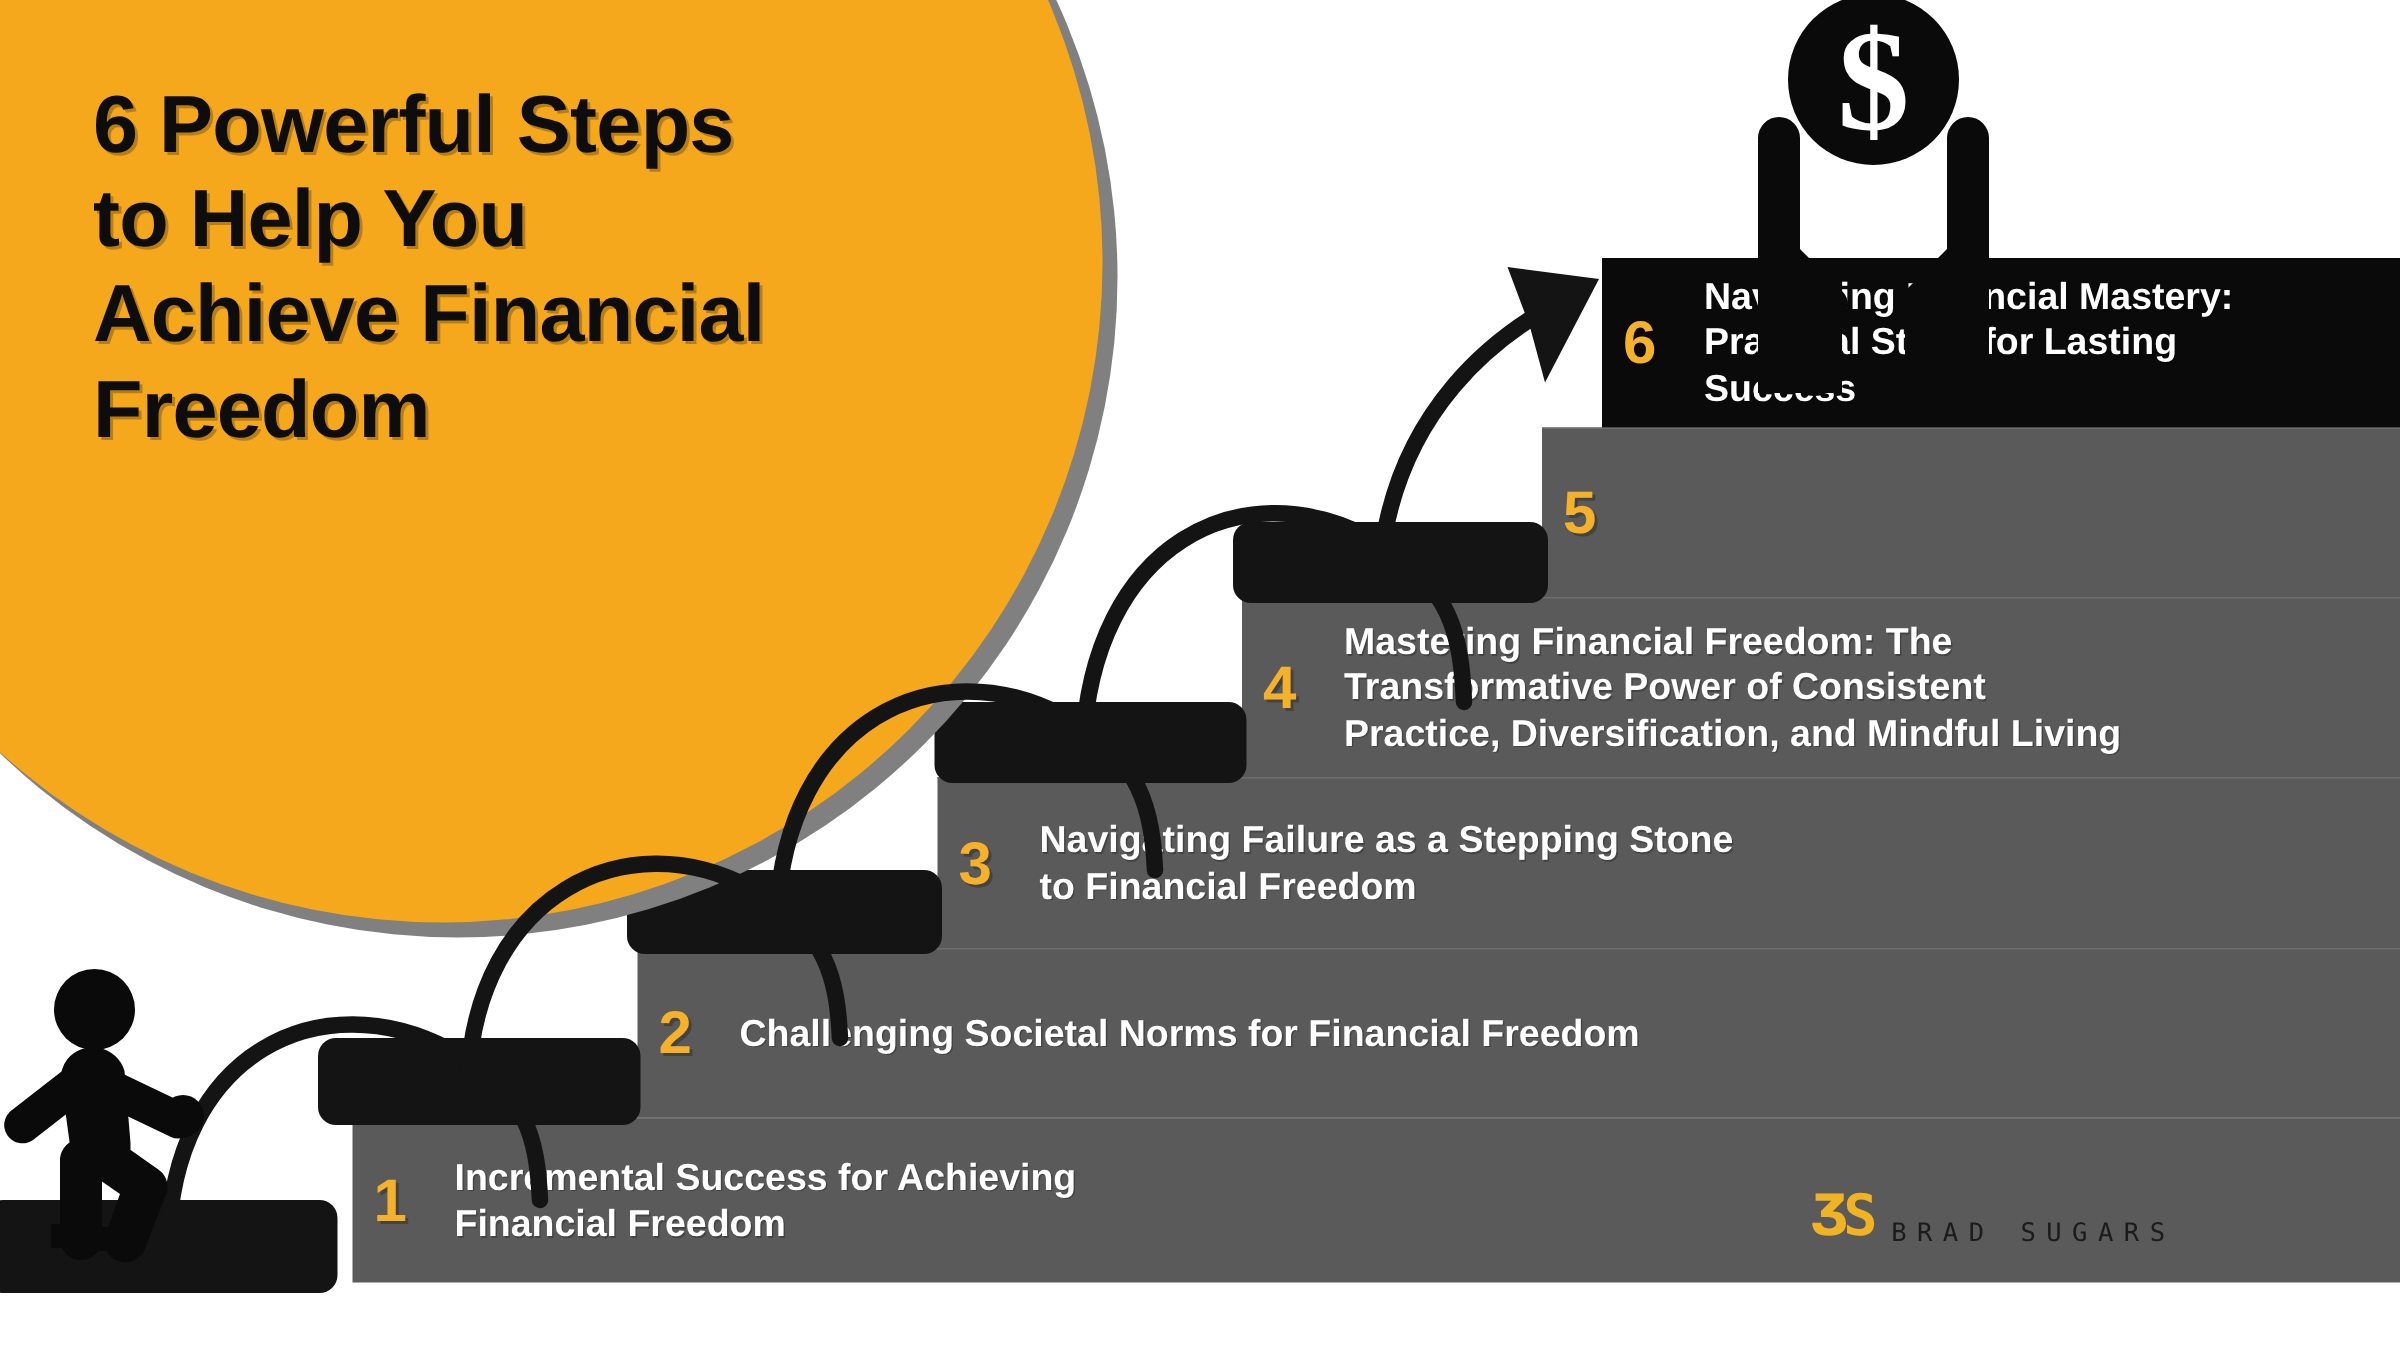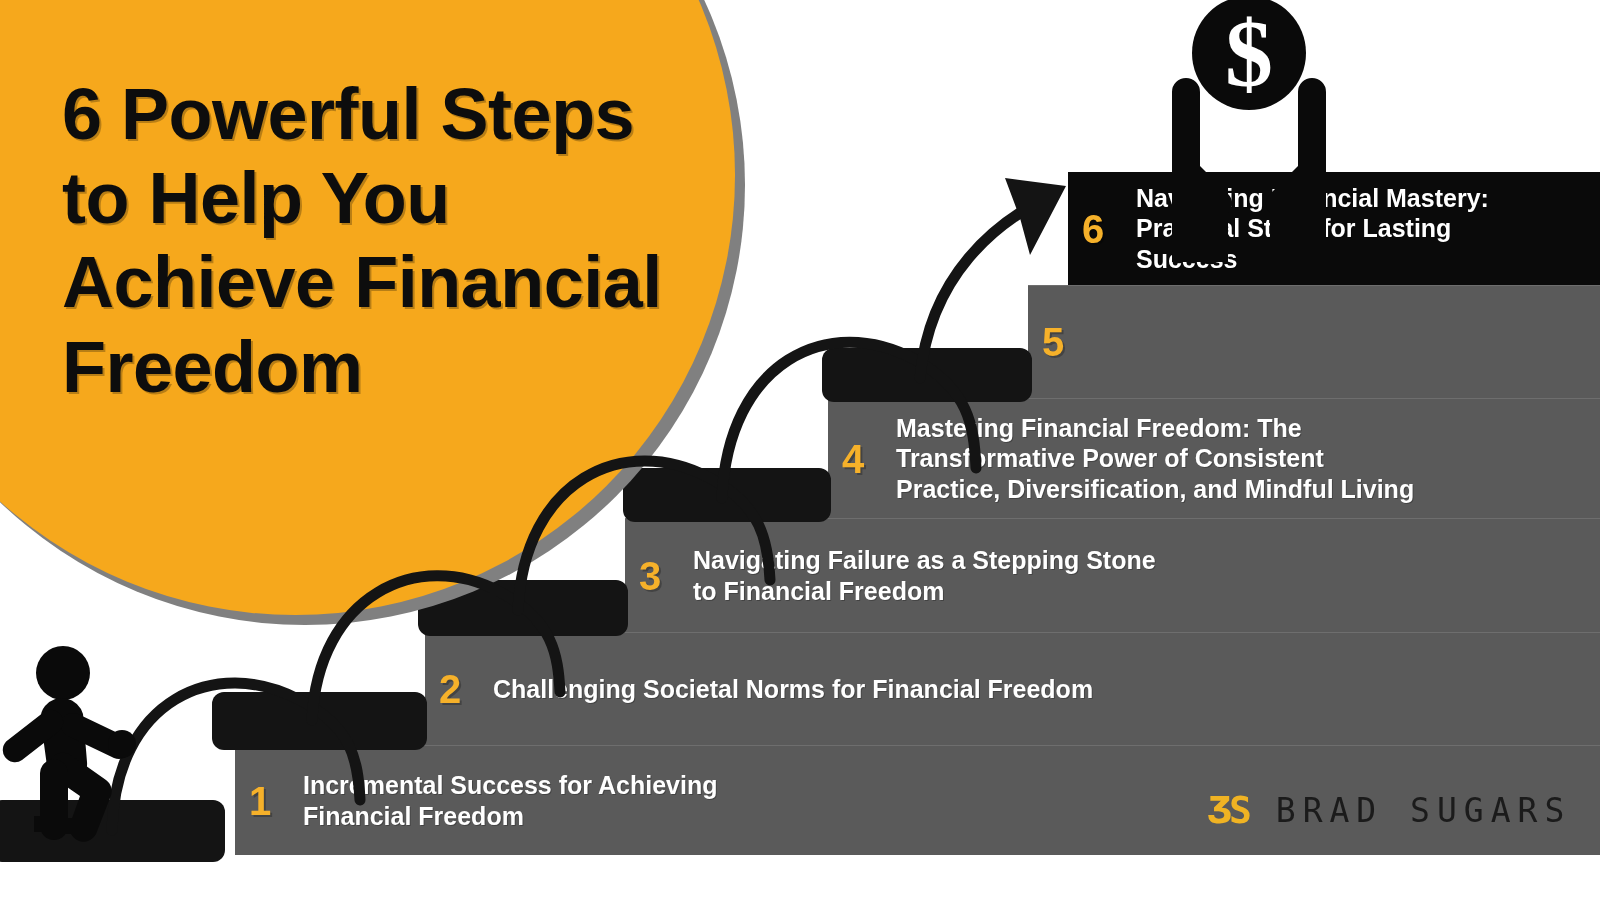--- a/index.html
+++ b/index.html
@@ -15,22 +15,22 @@
   
   .hero-shadow{
     position:absolute;left:-135px;top:-255px;width:880px;height:880px;
     border-radius:50%;background:#808080;
   }
   .hero-circle{
     position:absolute;left:-145px;top:-265px;width:880px;height:880px;
     border-radius:50%;background:#F6A81C;
   }
   .hero-title{
-    position:absolute;left:62px;top:72px;width:620px;
-    font-size:72px;font-weight:bold;line-height:1.17;
+    position:absolute;left:62px;top:52px;width:620px;
+    font-size:54px;font-weight:bold;line-height:1.17;
     color:#0d0d0d;letter-spacing:-0.5px;
     text-shadow:2px 2px 0 rgba(0,0,0,0.25);
     white-space:pre-line;
   }
 
   
   .step-bar{position:absolute;display:flex;align-items:center;box-sizing:border-box;}
   .step-bar.gray{background:#5a5a5a;border-top:1px solid #6e6e6e;}
   .step-bar.black{background:#0a0a0a;}
 
@@ -45,24 +45,24 @@
     white-space:pre-line;text-shadow:1px 1px 0 rgba(0,0,0,0.25);
   }
 
   
   .tread{position:absolute;background:#141414;border-radius:12px;}
 
   
   .overlay{position:absolute;left:0;top:0;width:1600px;height:900px;pointer-events:none;}
 
   
-  .logo{position:absolute;display:flex;align-items:center;gap:26px;}
+  .logo{position:absolute;display:flex;align-items:flex-end;gap:11px;}
   .logo-mark{font-size:38px;font-weight:bold;color:#F0B323;letter-spacing:-2px;
     font-family:"DejaVu Sans Mono", monospace;}
-  .logo-word{font-size:33px;color:#1b1b1b;letter-spacing:7px;
+  .logo-word{font-size:17px;color:#1b1b1b;letter-spacing:7px;
     font-family:"DejaVu Sans Mono", monospace;}
 </style>
 </head>
 <body>
 
 <div id="stage">
 
   <div class="step-bar gray" style="left:235px;top:745px;width:1365px;height:110px;padding-left:14px;">
     <div class="step-num">1</div>
     <div class="step-text">Incremental Success for Achieving

